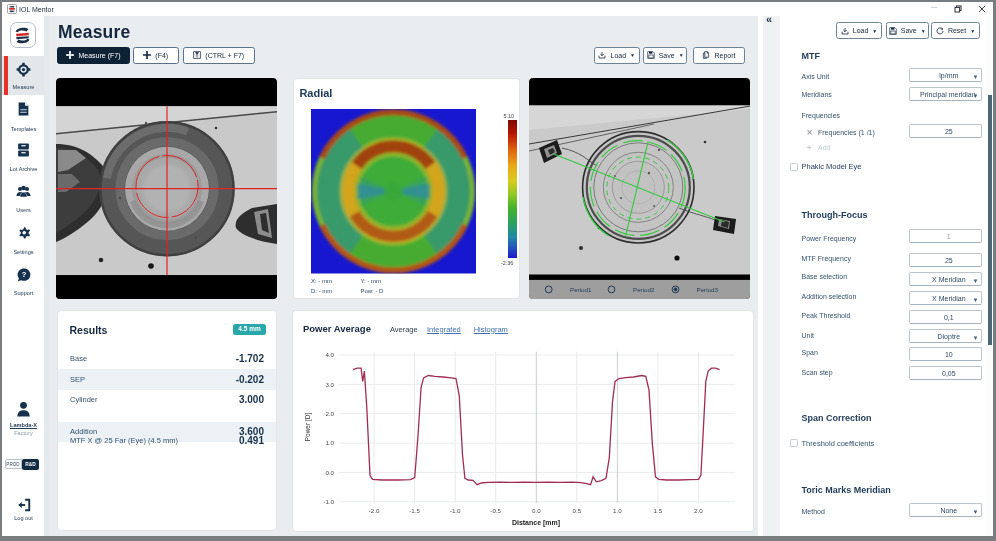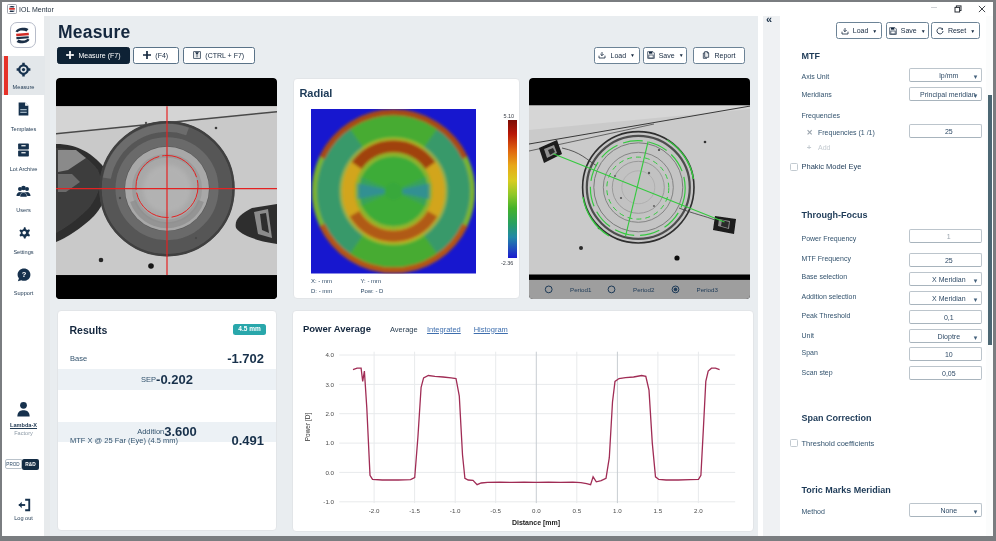--- a/index.html
+++ b/index.html
@@ -29,23 +29,23 @@
 #collapse .cc { position:absolute; left:3px; top:-3px; font-size:11px; font-weight:bold; color:#1a3048; }
 #rpanel { position:absolute; left:22px; top:0; width:206px; height:520px; background:#fff;text-align:center; }
 .rp-h { position:absolute; left:21.5px; font-size:9px; font-weight:bold; color:#1d3a57; }
 .rp-lbl { position:absolute; left:21.5px; font-size:7px; color:#33536e; }
 .rp-inp { position:absolute; left:129.3px; width:73px; height:14px; border:1px solid #bcc5cc; border-bottom:1.5px solid #a8b4bd; border-radius:2px; background:#fff; font-size:7px; color:#2e4a66; line-height:13px; padding-left:6px; }
 .rp-inp .car { position:absolute; right:4px; top:1px; color:#44617c; font-size:7px; }
 .scrollbar { position:absolute; right:0; top:0; width:7px; height:520px; background:#fbfcfc; }
 .scrollbar .thumb { position:absolute; left:1.5px; top:79px; width:4.5px; height:250px; background:#4c6773; }
 .chk { position:absolute; width:8px; height:8px; border:1px solid #c2cad0; border-radius:1.5px; background:#fff; }
 .rrow { position:absolute; left:0; width:100%; height:20.5px; display:flex; align-items:center; justify-content:space-between; padding:0 12px; }
-.rrow.alt { background:#ecf1f5;justify-content:center; }
+.rrow.alt { background:#ecf1f5; }
 .rrow span { font-size:7.5px; color:#33536e; }
-.rrow b { font-size:13px; color:#17304a; }
+.rrow b { font-size:10px; color:#17304a; }
 </style>
 </head>
 <body>
 <div id="win">
 
   <div id="titlebar">
     <svg class="abs" style="left:5px;top:2px" width="10" height="10" viewBox="0 0 10 10">
       <rect x="0.5" y="0.5" width="9" height="9" fill="#fff" stroke="#8a8f9a" stroke-width="0.8" rx="1"></rect>
       <path d="M2 3.2 C3 1.8 6.5 1.6 7.6 2.6 L6.8 3.6 Z" fill="#1b2f47"></path>
       <rect x="2.2" y="4" width="5.6" height="1.7" fill="#d22b25"></rect>
@@ -347,20 +347,24 @@
       <div class="abs" style="left:11.5px;top:13px;font-size:10.5px;font-weight:bold;color:#14273e">Results</div>
       <div class="abs" style="left:175px;top:13.5px;width:33px;height:10.5px;background:#29a7ab;border-radius:2.5px;color:#fff;font-size:6.5px;font-weight:bold;text-align:center;line-height:10.5px">4.5 mm</div>
       <div class="rrow" style="top:38px">
         <span>Base</span>
           <b>-1.702</b>
         </div>
       <div class="rrow alt" style="top:58.5px">
           <span>SEP</span>
           <b>-0.202</b>
         </div>
+      <div class="rrow" style="top:79px">
+          <span>Cylinder</span>
+          <b>3.000</b>
+        </div>
       <div class="rrow alt" style="top:111px">
           <span>Addition</span>
           <b>3.600</b>
         </div>
       <div class="rrow" style="top:120px">
           <span>MTF X @ 25 Far (Eye) (4.5 mm)</span>
           <b>0.491</b>
         </div>
     </div>
 

